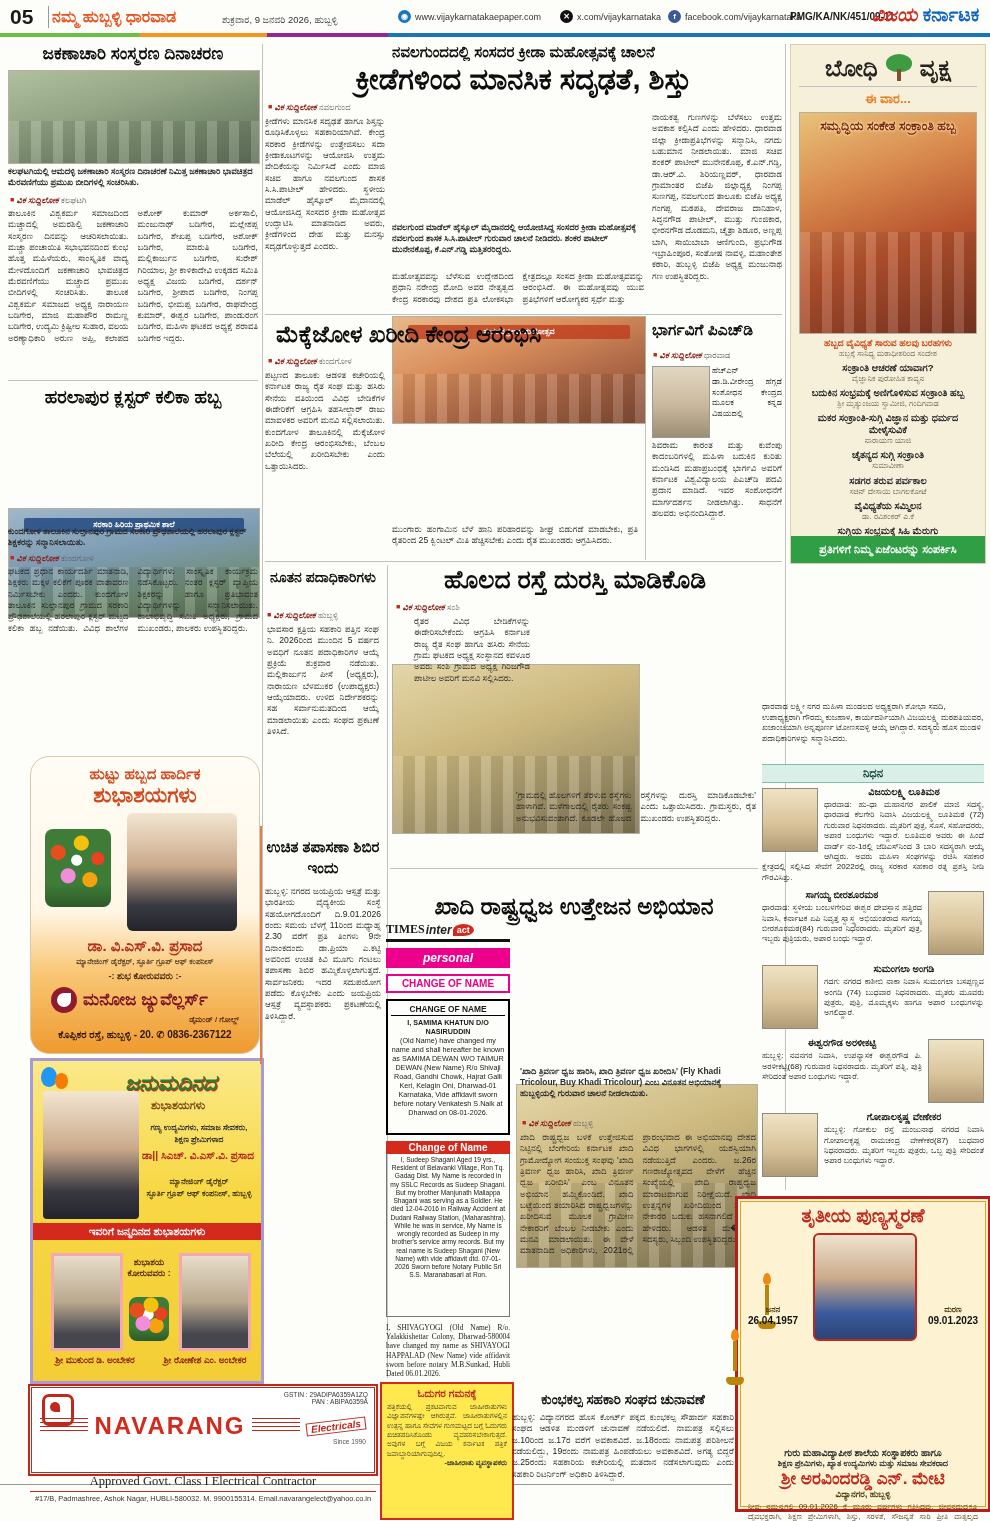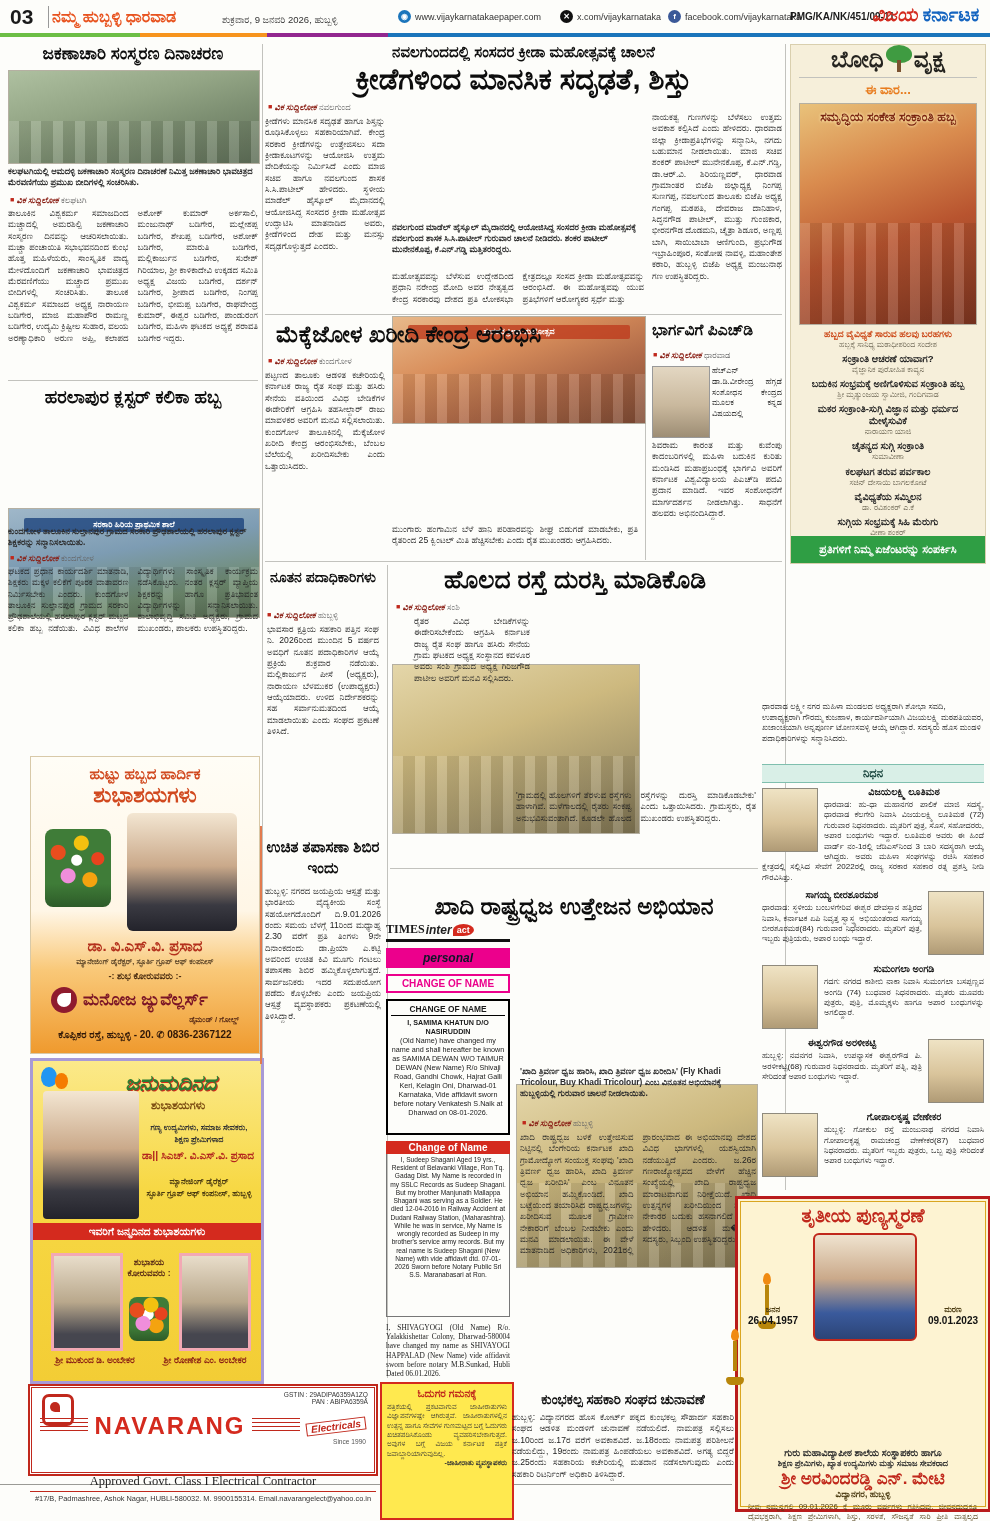--- a/index.html
+++ b/index.html
@@ -27,21 +27,21 @@
   .hline{height:1px;background:#c2c2bd;}
   .photo-banner{position:absolute;top:8%;left:6%;right:6%;background:rgba(20,60,120,.75);color:#fff;font-size:8px;font-weight:bold;text-align:center;padding:2px 0;border-radius:2px;}
 
   
   .hdr-sep{display:inline-block;width:1px;height:22px;background:#999;margin:0 6px;vertical-align:middle;}
   .soc{display:inline-flex;align-items:center;gap:4px;font-size:9px;color:#333;}
   .soc .ic{width:13px;height:13px;border-radius:50%;color:#fff;font-size:8px;line-height:13px;text-align:center;font-weight:bold;flex:0 0 auto;}
 
   
   .bodhi{background:#f6efda;border:1px solid #d9cfae;}
-  .bodhi-title{font-size:23px;font-weight:bold;color:#24231f;display:flex;align-items:center;justify-content:center;gap:0;padding-top:0;}
+  .bodhi-title{font-size:23px;font-weight:bold;color:#24231f;display:flex;align-items:center;justify-content:center;gap:6px;padding-top:9px;}
   .tree{position:relative;width:30px;height:28px;}
   .tree .fol{position:absolute;left:2px;top:0;width:26px;height:18px;background:#3f9b41;border-radius:50% 50% 45% 45%;}
   .tree .trunk{position:absolute;left:13px;top:15px;width:4px;height:12px;background:#7a5230;}
   .bodhi-week{color:#e87c1e;font-weight:bold;font-size:13px;}
   .bodhi-item-t{font-size:9.6px;font-weight:bold;color:#222;line-height:1.25;}
   .bodhi-item-a{font-size:7.8px;color:#66604e;line-height:1.3;margin-bottom:3px;}
   .bodhi-btn{color:#fff;font-weight:bold;font-size:11px;text-align:center;padding:7px 4px;}
 
   
   .nidh-band{background:#d9efe7;border-top:1px solid #7fbfae;border-bottom:1px solid #7fbfae;text-align:center;font-weight:bold;font-size:11.5px;color:#15413a;line-height:17px;}
@@ -85,37 +85,37 @@
   .navarang{background:#fff;border:2px solid #c0281c;box-shadow:inset 0 0 0 1px #fff, inset 0 0 0 2px #c0281c;}
   .nav-lines{flex:1;height:16px;background:repeating-linear-gradient(180deg,#c0281c 0 1px,transparent 1px 4px);}
   .nav-logo{width:26px;height:26px;border:3px solid #c0281c;border-radius:7px;position:relative;}
   .nav-logo::after{content:"";position:absolute;left:5px;top:5px;width:10px;height:10px;background:#c0281c;border-radius:50% 50% 0 50%;}
   .nav-elec{display:inline-block;transform:rotate(-7deg);border:1px solid #c0281c;color:#c0281c;font-style:italic;font-weight:bold;font-size:10px;padding:0 4px;background:#fff;}
 
   
   .times-col{display:flex;flex-direction:column;}
   .ti-logo{display:flex;align-items:center;gap:1px;border-bottom:3px solid #111;padding-bottom:2px;}
   .ti-act{background:#d42a1e;color:#fff;border-radius:50% 50% 50% 0;padding:1px 4px;font-weight:bold;font-size:9px;}
-  .chip-personal{color:#0f172a;font-weight:bold;font-style:italic;font-size:12px;text-align:center;padding:3px 16px;}
+  .chip-personal{color:#ffffff;font-weight:bold;font-style:italic;font-size:12px;text-align:center;padding:3px 16px;}
   .chip-con{border:2px solid #ec008c;color:#ec008c;font-weight:bold;font-size:10px;text-align:center;padding:2px 0;}
   .cls1{border:2px solid #000;padding:3px;font-size:7.2px;line-height:1.25;text-align:center;overflow:hidden;}
   .cls2-h{background:#d42a1e;color:#fff;font-weight:bold;font-size:10px;text-align:center;padding:1px 0;}
   .cls2-b{border:1px solid #777;border-top:none;padding:2px 3px;font-size:6.6px;line-height:1.25;text-align:center;overflow:hidden;}
   .cls3{font-family:"Liberation Serif",serif;font-size:7.4px;line-height:1.25;text-align:justify;overflow:hidden;}
   .notice{background:#ffe94f;border:2px solid #d42a1e;padding:3px 5px;overflow:hidden;}
   .notice-t{color:#c0281c;font-weight:bold;font-size:10.5px;text-align:center;margin-bottom:2px;}
   .notice-b{font-size:7.2px;line-height:1.3;text-align:justify;color:#333;}
 </style>
 </head>
 <body>
 
 <div class="page">
 
   <div class="abs" style="left:0;top:0;width:990px;height:34px;">
-    <span class="abs" style="left:10px;top:5px;font-size:21px;font-weight:bold;">03</span>
+    <span class="abs" style="left:10px;top:5px;font-size:21px;font-weight:bold;">05</span>
     <span class="abs hdr-sep" style="left:42px;top:6px;"></span>
     <span class="abs" style="left: 52px; top: 8px; font-size: 16px; font-weight: bold; color: rgb(232, 83, 31);">ನಮ್ಮ ಹುಬ್ಬಳ್ಳಿ ಧಾರವಾಡ</span>
     <span class="abs" style="left:222px;top:14px;font-size:9.5px;color:#333;">ಶುಕ್ರವಾರ, 9 ಜನವರಿ 2026, ಹುಬ್ಬಳ್ಳಿ</span>
     <span class="abs soc" style="left:398px;top:10px;">
       <span class="ic" style="background: rgb(27, 117, 187);">◉</span>
       <span>www.vijaykarnatakaepaper.com</span>
     </span>
     <span class="abs soc" style="left:560px;top:10px;">
       <span class="ic" style="background: rgb(17, 17, 17);">✕</span>
       <span>x.com/vijaykarnataka</span>
@@ -154,21 +154,21 @@
   <div class="abs body-text cols2" style="left:8px;top:208px;width:250px;height:168px;">ತಾಲೂಕಿನ ವಿಶ್ವಕರ್ಮ ಸಮಾಜದಿಂದ ಮಚ್ಚಾದಲ್ಲಿ ಅಮರಶಿಲ್ಪಿ ಜಕಣಾಚಾರಿ ಸಂಸ್ಮರಣ ದಿನವನ್ನು ಆಚರಿಸಲಾಯಿತು. ಮಚ್ಚಾ ಪಂಚಾಯಿತಿ ಸಭಾಭವನದಿಂದ ಕುಂಭ ಹೊತ್ತ ಮಹಿಳೆಯರು, ಸಾಂಸ್ಕೃತಿಕ ವಾದ್ಯ ಮೇಳದೊಂದಿಗೆ ಜಕಣಾಚಾರಿ ಭಾವಚಿತ್ರದ ಮೆರವಣಿಗೆಯು ಮಚ್ಚಾದ ಪ್ರಮುಖ ಬೀದಿಗಳಲ್ಲಿ ಸಂಚರಿಸಿತು. ತಾಲೂಕ ವಿಶ್ವಕರ್ಮ ಸಮಾಜದ ಅಧ್ಯಕ್ಷ ನಾರಾಯಣ ಬಡಿಗೇರ, ಮಾಜಿ ಮಹಾಪೌರ ರಾಮಣ್ಣ ಬಡಿಗೇರ, ಉದ್ಯಮಿ ಕ್ರಿಷ್ಟೀಲ ಸುಹಾರ, ವಲಯ ಅರಣ್ಯಾಧಿಕಾರಿ ಅರುಣ ಅಪ್ಪಿ, ಕಲಾಪದ ಅಶೋಕ್ ಕುಮಾರ್ ಅರ್ಕಸಾಲಿ, ಮಂಜುನಾಥ್ ಬಡಿಗೇರ, ಮಲ್ಲೇಶಪ್ಪ ಬಡಿಗೇರ, ಶೇಖಪ್ಪ ಬಡಿಗೇರ, ಅಶೋಕ್ ಬಡಿಗೇರ, ಮಾರುತಿ ಬಡಿಗೇರ, ಮಲ್ಲಿಕಾರ್ಜುನ ಬಡಿಗೇರ, ಸುರೇಶ್ ಗಿರಿಯಾಲ, ಶ್ರೀ ಕಾಳಿಕಾದೇವಿ ಉಕ್ಕಡದ ಸಮಿತಿ ಅಧ್ಯಕ್ಷ ವಿಜಯ ಬಡಿಗೇರ, ದರ್ಶನ್ ಬಡಿಗೇರ, ಶ್ರೀಪಾದ ಬಡಿಗೇರ, ನಿಂಗಪ್ಪ ಬಡಿಗೇರ, ಭೀಮಪ್ಪ ಬಡಿಗೇರ, ರಾಘವೇಂದ್ರ ಕುಮಾರ್, ಈಶ್ವರ ಬಡಿಗೇರ, ಪಾಂಡುರಂಗ ಬಡಿಗೇರ, ಮಹಿಳಾ ಘಟಕದ ಅಧ್ಯಕ್ಷೆ ಶರಾವತಿ ಬಡಿಗೇರ ಇದ್ದರು.</div>
 
   <div class="abs hl center" style="left:8px;top:387px;width:250px;font-size:18px;">ಹರಲಾಪುರ ಕ್ಲಸ್ಟರ್ ಕಲಿಕಾ ಹಬ್ಬ</div>
   <div class="abs ph ph-school" style="left:8px;top:414px;width:250px;height:108px;">
     <div class="photo-banner">ಸರಕಾರಿ ಹಿರಿಯ ಪ್ರಾಥಮಿಕ ಶಾಲೆ</div>
   </div>
   <div class="abs caption" style="left:8px;top:526px;width:250px;height:24px;">ಕುಂದಗೋಳ ತಾಲೂಕಿನ ಸುಲ್ತಾನಪುರ ಗ್ರಾಮದ ಸರಕಾರಿ ಪ್ರೌಢಶಾಲೆಯಲ್ಲಿ ಹರಲಾಪುರ ಕ್ಲಸ್ಟರ್ ಶಿಕ್ಷಕರನ್ನು ಸನ್ಮಾನಿಸಲಾಯಿತು.</div>
   <div class="abs byline" style="left:10px;top:553px;width:240px;"><span class="sq">■</span> <span class="agency">ವಿಕ ಸುದ್ದಿಲೋಕ</span> <span class="place">ಕುಂದಗೋಳ</span></div>
   <div class="abs body-text cols2" style="left:8px;top:566px;width:250px;height:182px;">ಘಟಕದ ಪ್ರಧಾನ ಕಾರ್ಯದರ್ಶಿ ಮಾತನಾಡಿ, ಶಿಕ್ಷಕರು ಮಕ್ಕಳ ಕಲಿಕೆಗೆ ಪೂರಕ ವಾತಾವರಣ ನಿರ್ಮಿಸಬೇಕು ಎಂದರು. ಕುಂದಗೋಳ ತಾಲೂಕಿನ ಸುಲ್ತಾನಪುರ ಗ್ರಾಮದ ಸರಕಾರಿ ಪ್ರೌಢಶಾಲೆಯಲ್ಲಿ ಹರಲಾಪುರ ಕ್ಲಸ್ಟರ್ ಮಟ್ಟದ ಕಲಿಕಾ ಹಬ್ಬ ನಡೆಯಿತು. ವಿವಿಧ ಶಾಲೆಗಳ ವಿದ್ಯಾರ್ಥಿಗಳು ಸಾಂಸ್ಕೃತಿಕ ಕಾರ್ಯಕ್ರಮ ನಡೆಸಿಕೊಟ್ಟರು. ನಂತರ ಕ್ಲಸ್ಟರ್ ವ್ಯಾಪ್ತಿಯ ಶಿಕ್ಷಕರನ್ನು ಹಾಗೂ ಪ್ರತಿಭಾವಂತ ವಿದ್ಯಾರ್ಥಿಗಳನ್ನು ಸನ್ಮಾನಿಸಲಾಯಿತು. ಶಾಲಾಭಿವೃದ್ಧಿ ಸಮಿತಿ ಅಧ್ಯಕ್ಷರು, ಗ್ರಾಮದ ಮುಖಂಡರು, ಪಾಲಕರು ಉಪಸ್ಥಿತರಿದ್ದರು.</div>
 
-  <div class="abs ad1" style="left:30px;top:756px;width:228px;height:296px;">
+  <div class="abs ad1" style="left:30px;top:756px;width:228px;height:296px;border-radius:19px;">
     <div class="ad1-title" style="font-size:15px;margin-top:8px;">ಹುಟ್ಟು ಹಬ್ಬದ ಹಾರ್ದಿಕ</div>
     <div class="ad1-title" style="font-size:21px;">ಶುಭಾಶಯಗಳು</div>
     <div class="abs bouquet" style="left:14px;top:72px;width:66px;height:78px;"></div>
     <div class="abs manface" style="left:96px;top:56px;width:110px;height:118px;"></div>
     <div class="abs center" style="left:0;top:180px;width:228px;font-size:15px;font-weight:bold;color:#b3301c;">ಡಾ. ವಿ.ಎಸ್.ವಿ. ಪ್ರಸಾದ</div>
     <div class="abs center" style="left:6px;top:200px;width:216px;font-size:7.6px;color:#5a4326;font-weight:bold;">ಮ್ಯಾನೇಜಿಂಗ್ ಡೈರೆಕ್ಟರ್, ಸ್ಫೂರ್ತಿ ಗ್ರೂಪ್ ಆಫ್ ಕಂಪನೀಸ್</div>
     <div class="abs center" style="left:0;top:214px;width:228px;font-size:9px;font-weight:bold;color:#4a2c10;">-: ಶುಭ ಕೋರುವವರು :-</div>
     <div class="abs" style="left:20px;top:230px;width:188px;display:flex;align-items:center;gap:6px;">
       <span class="mj-logo"></span>
       <span style="font-size:17px;font-weight:bold;color:#7a1426;">ಮನೋಜ ಜ್ಯುವೆಲ್ಲರ್ಸ್</span>
@@ -308,21 +308,21 @@
     <div class="center bodhi-item-a">ಹಬ್ಬಕ್ಕೆ ಸಾನಿಧ್ಯ ಮಠಾಧೀಶರಿಂದ ಸಂದೇಶ</div>
     <div class="center" style="padding:0 10px;">
       <div class="bodhi-item-t">ಸಂಕ್ರಾಂತಿ ಆಚರಣೆ ಯಾವಾಗ?</div>
       <div class="bodhi-item-a">ವೈಜ್ಞಾನಿಕ ಪುರೋಹಿತ ಕಾವ್ಯನ</div>
       <div class="bodhi-item-t">ಬದುಕಿನ ಸಂಭ್ರಮಕ್ಕೆ ಅಣಿಗೊಳಿಸುವ ಸಂಕ್ರಾಂತಿ ಹಬ್ಬ</div>
       <div class="bodhi-item-a">ಶ್ರೀ ಮೃತ್ಯುಂಜಯ ಸ್ವಾಮೀಜಿ, ಗಂದಿಗವಾಡ</div>
       <div class="bodhi-item-t">ಮಕರ ಸಂಕ್ರಾಂತಿ-ಸುಗ್ಗಿ ವಿಜ್ಞಾನ ಮತ್ತು ಧರ್ಮದ ಮೇಳೈಸುವಿಕೆ</div>
       <div class="bodhi-item-a">ನಾರಾಯಣ ಯಾಜಿ</div>
       <div class="bodhi-item-t">ಚೈತನ್ಯದ ಸುಗ್ಗಿ ಸಂಕ್ರಾಂತಿ</div>
       <div class="bodhi-item-a">ಸುಮಾವೀಣಾ</div>
-      <div class="bodhi-item-t">ಕಲಘಟಗ ತರುವ ಪರ್ವಕಾಲ</div>
+      <div class="bodhi-item-t">ಸಡಗರ ತರುವ ಪರ್ವಕಾಲ</div>
       <div class="bodhi-item-a">ಸಚಿನ್ ದೇಸಾಯಿ ಬಾಗಲಕೋಟೆ</div>
       <div class="bodhi-item-t">ವೈವಿಧ್ಯತೆಯ ಸಮ್ಮಿಲನ</div>
       <div class="bodhi-item-a">ಡಾ. ರವಿಶಂಕರ್ ಎ.ಕೆ</div>
       <div class="bodhi-item-t">ಸುಗ್ಗಿಯ ಸಂಭ್ರಮಕ್ಕೆ ಸಿಹಿ ಮೆರುಗು</div>
       <div class="bodhi-item-a">ವೀಣಾ ಶಂಕರ್</div>
     </div>
     <div class="bodhi-btn" style="position: absolute; left: 0px; right: 0px; bottom: 0px; background: rgb(47, 158, 68);">ಪ್ರತಿಗಳಿಗೆ ನಿಮ್ಮ ಏಜೆಂಟರನ್ನು ಸಂಪರ್ಕಿಸಿ</div>
   </div>
 
   <div class="abs ph ph-women" style="left:762px;top:566px;width:222px;height:132px;"></div>

